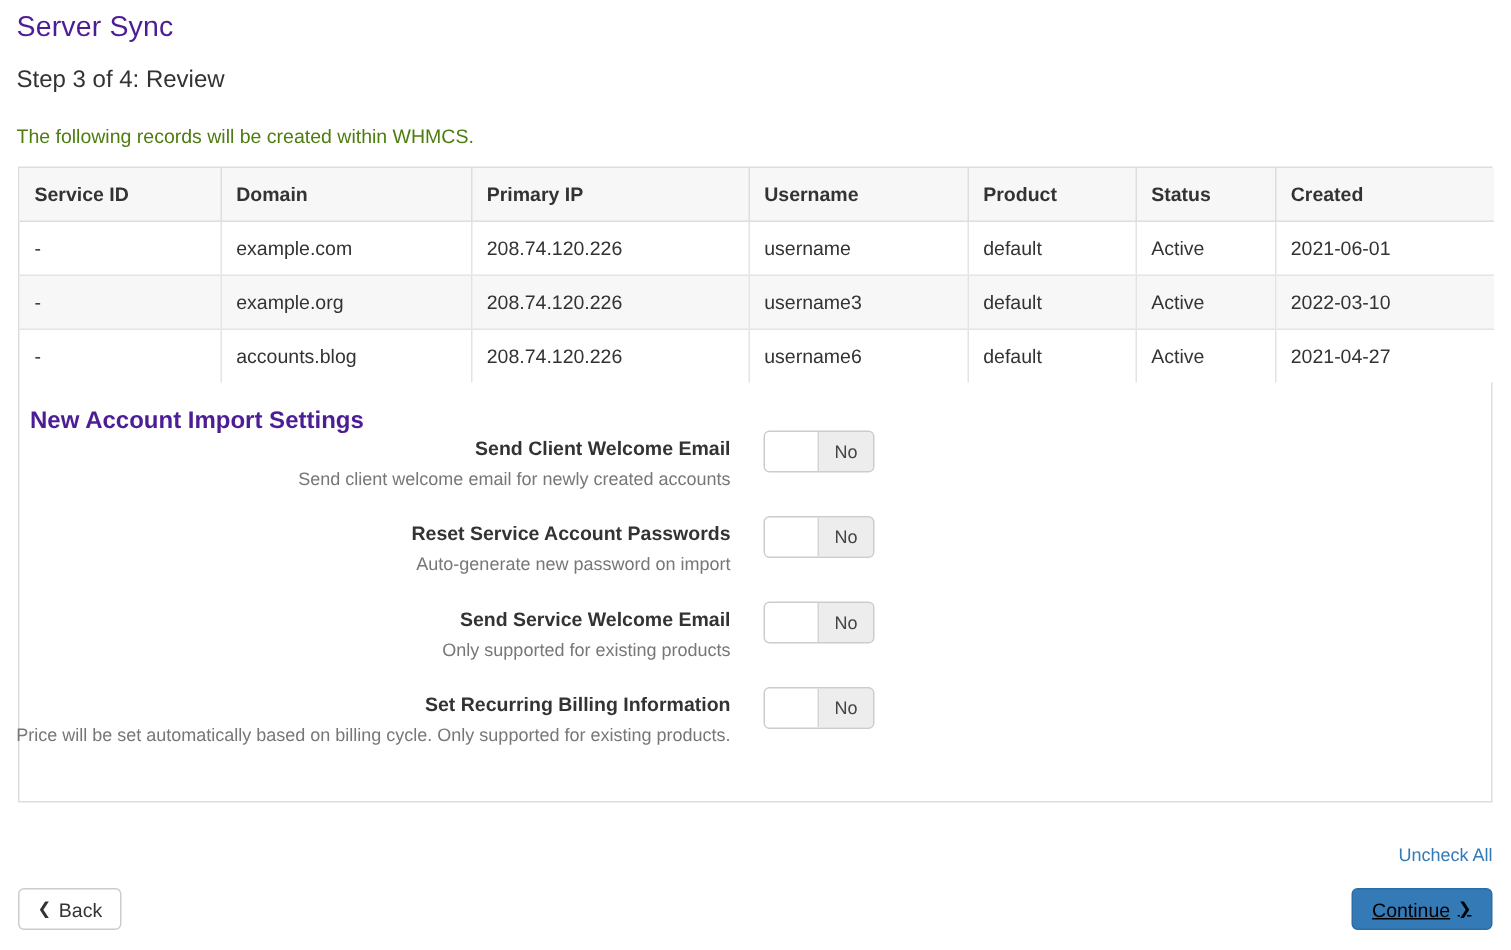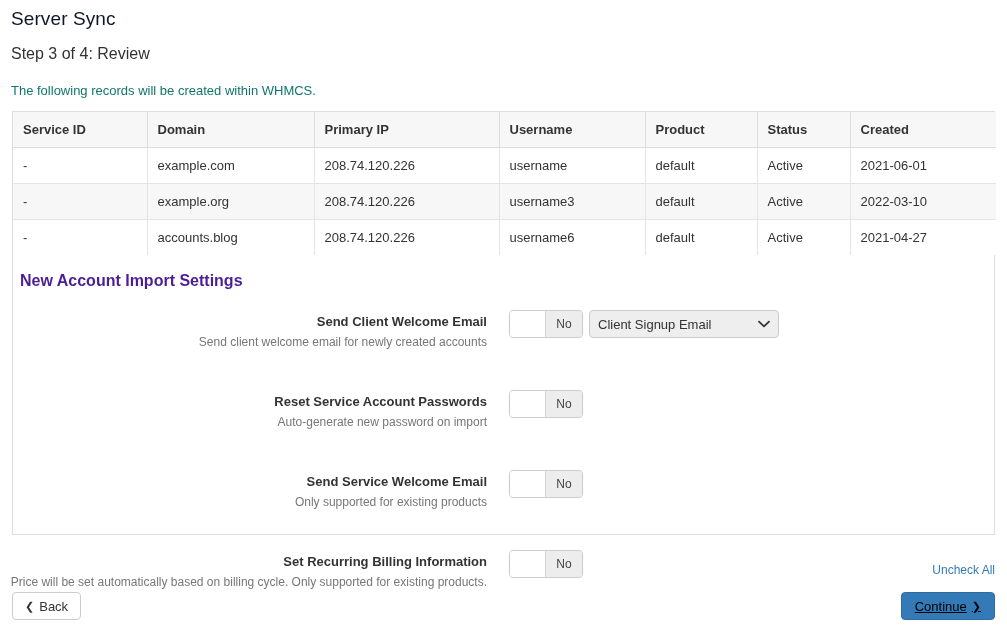--- a/index.html
+++ b/index.html
@@ -20,38 +20,38 @@
     height: 633px;
   }
 
   
   .page-title {
     position: absolute;
     left: 11px;
     top: 8px;
     font-size: 19px;
     font-weight: 400;
-    color: #0f172a;
+    color: #4c1d95;
     letter-spacing: 0.1px;
   }
   .step-title {
     position: absolute;
     left: 11px;
     top: 45px;
     font-size: 16px;
     font-weight: 400;
     color: #333333;
   }
   .intro-text {
     position: absolute;
     left: 11px;
     top: 83px;
     font-size: 13px;
     font-weight: 400;
-    color: #0f766e;
+    color: #4d7c0f;
   }
 
   
   .panel {
     position: absolute;
     left: 12px;
     top: 111px;
     width: 983px;
     height: 424px;
     border: 1px solid #dddddd;
@@ -107,21 +107,21 @@
     font-size: 16px;
     font-weight: 700;
     color: #4c1d95;
     padding: 17px 0 0 7px;
   }
 
   .form-row {
     position: relative;
     display: block;
     height: 56px;
-    margin-top: 24px;
+    margin-top: 1px;
   }
   .form-row .label-block {
     position: absolute;
     right: 507px;
     top: 0;
     text-align: right;
     width: 620px;
   }
   .form-row .field-label {
     font-size: 13px;
@@ -322,30 +322,20 @@
       <div class="form-row" style="">
         <div class="label-block">
           <span class="field-label">Send Client Welcome Email</span>
           <span class="field-help">Send client welcome email for newly created accounts</span>
         </div>
         <div class="control-block">
           <div class="toggle">
             <span class="knob"></span>
             <span class="state">No</span>
           </div>
-          <div class="select-wrap">
-            <select class="email-select">
-              <option>Client Signup Email</option>
-            </select>
-            <span class="chev">
-              <svg width="12" height="8" viewBox="0 0 12 8">
-                  <path d="M1 1.6 L6 6.4 L11 1.6" fill="none" stroke="#333" stroke-width="1.8" stroke-linecap="round" stroke-linejoin="round"></path>
-                </svg>
-            </span>
-          </div>
         </div>
       </div>
 
       <div class="form-row">
         <div class="label-block">
           <span class="field-label">Reset Service Account Passwords</span>
           <span class="field-help">Auto-generate new password on import</span>
         </div>
         <div class="control-block">
           <div class="toggle">

